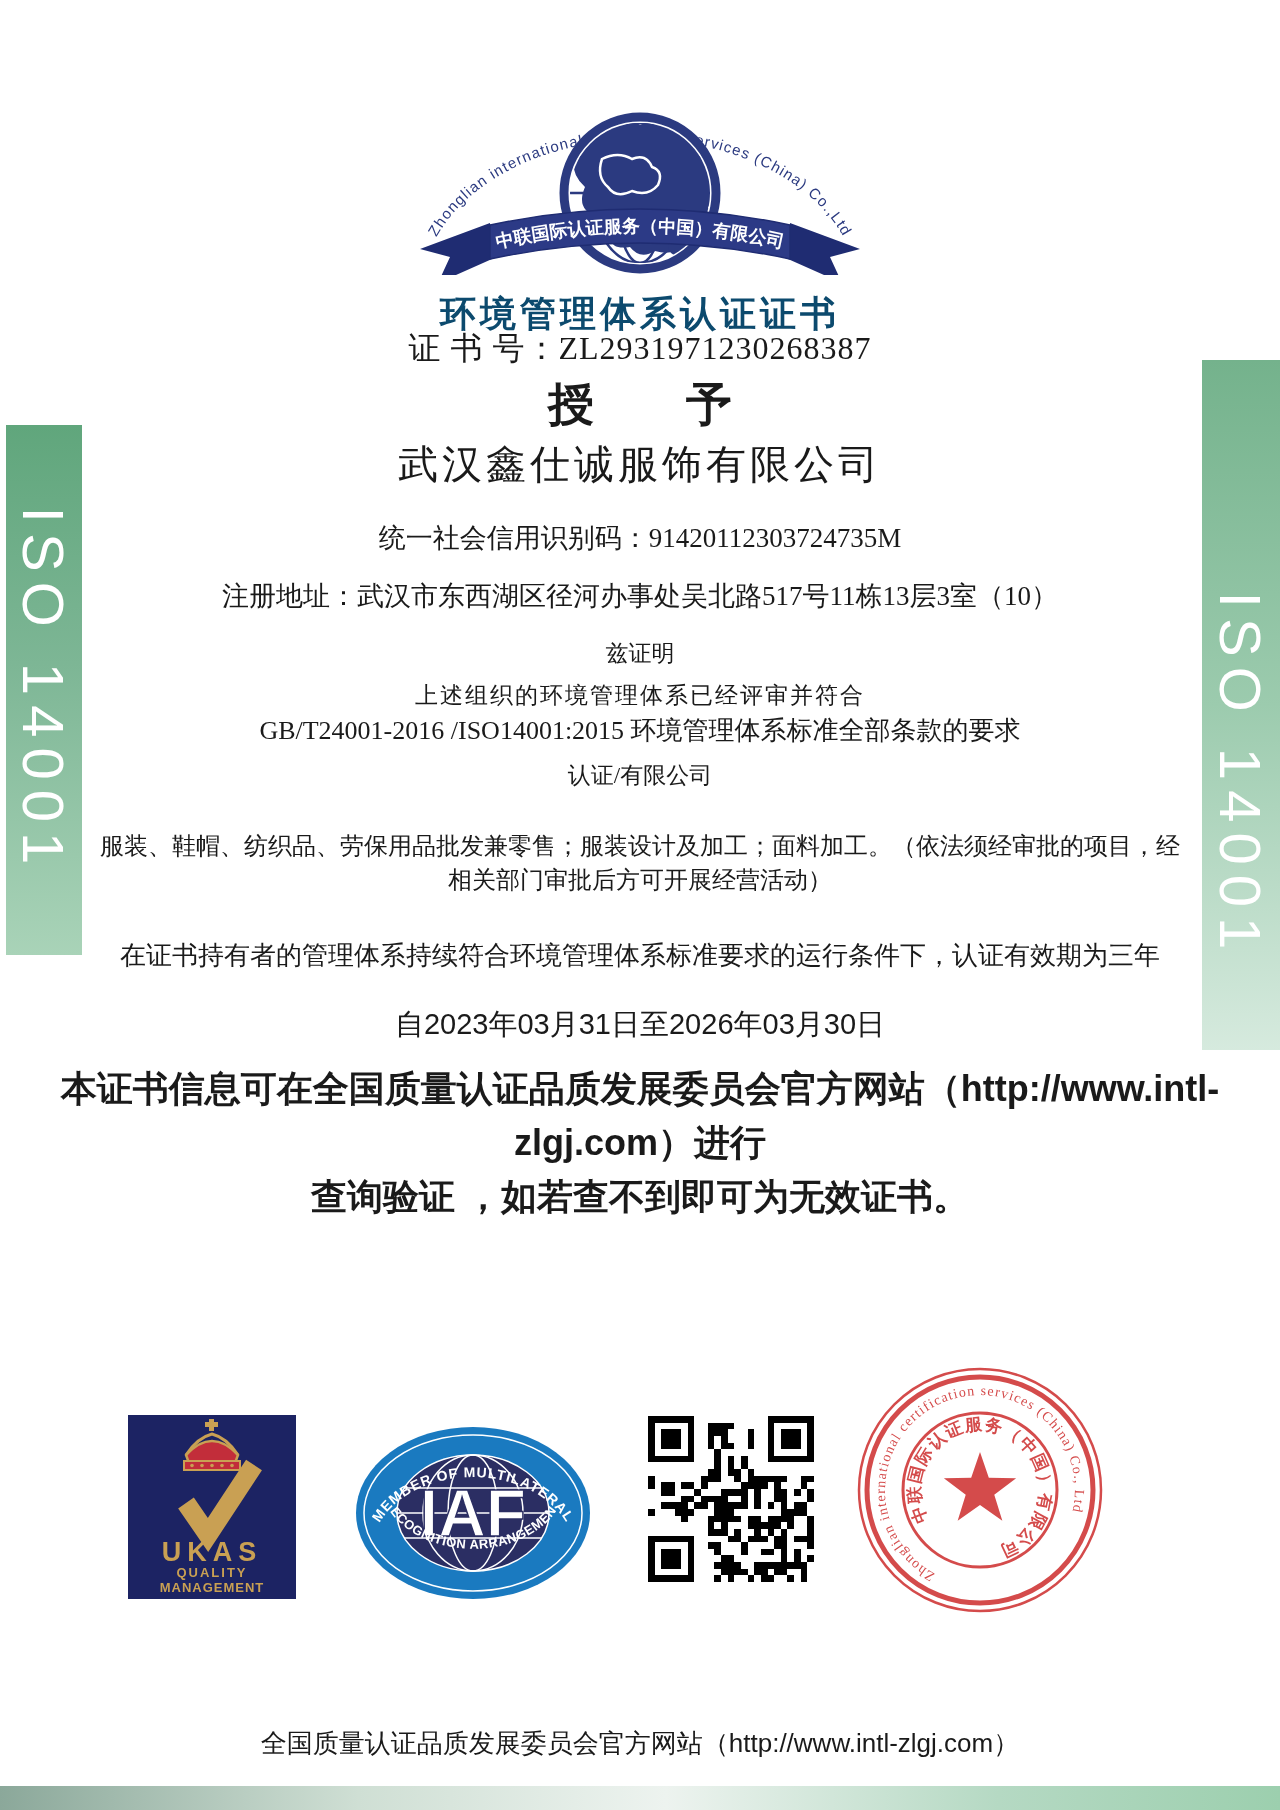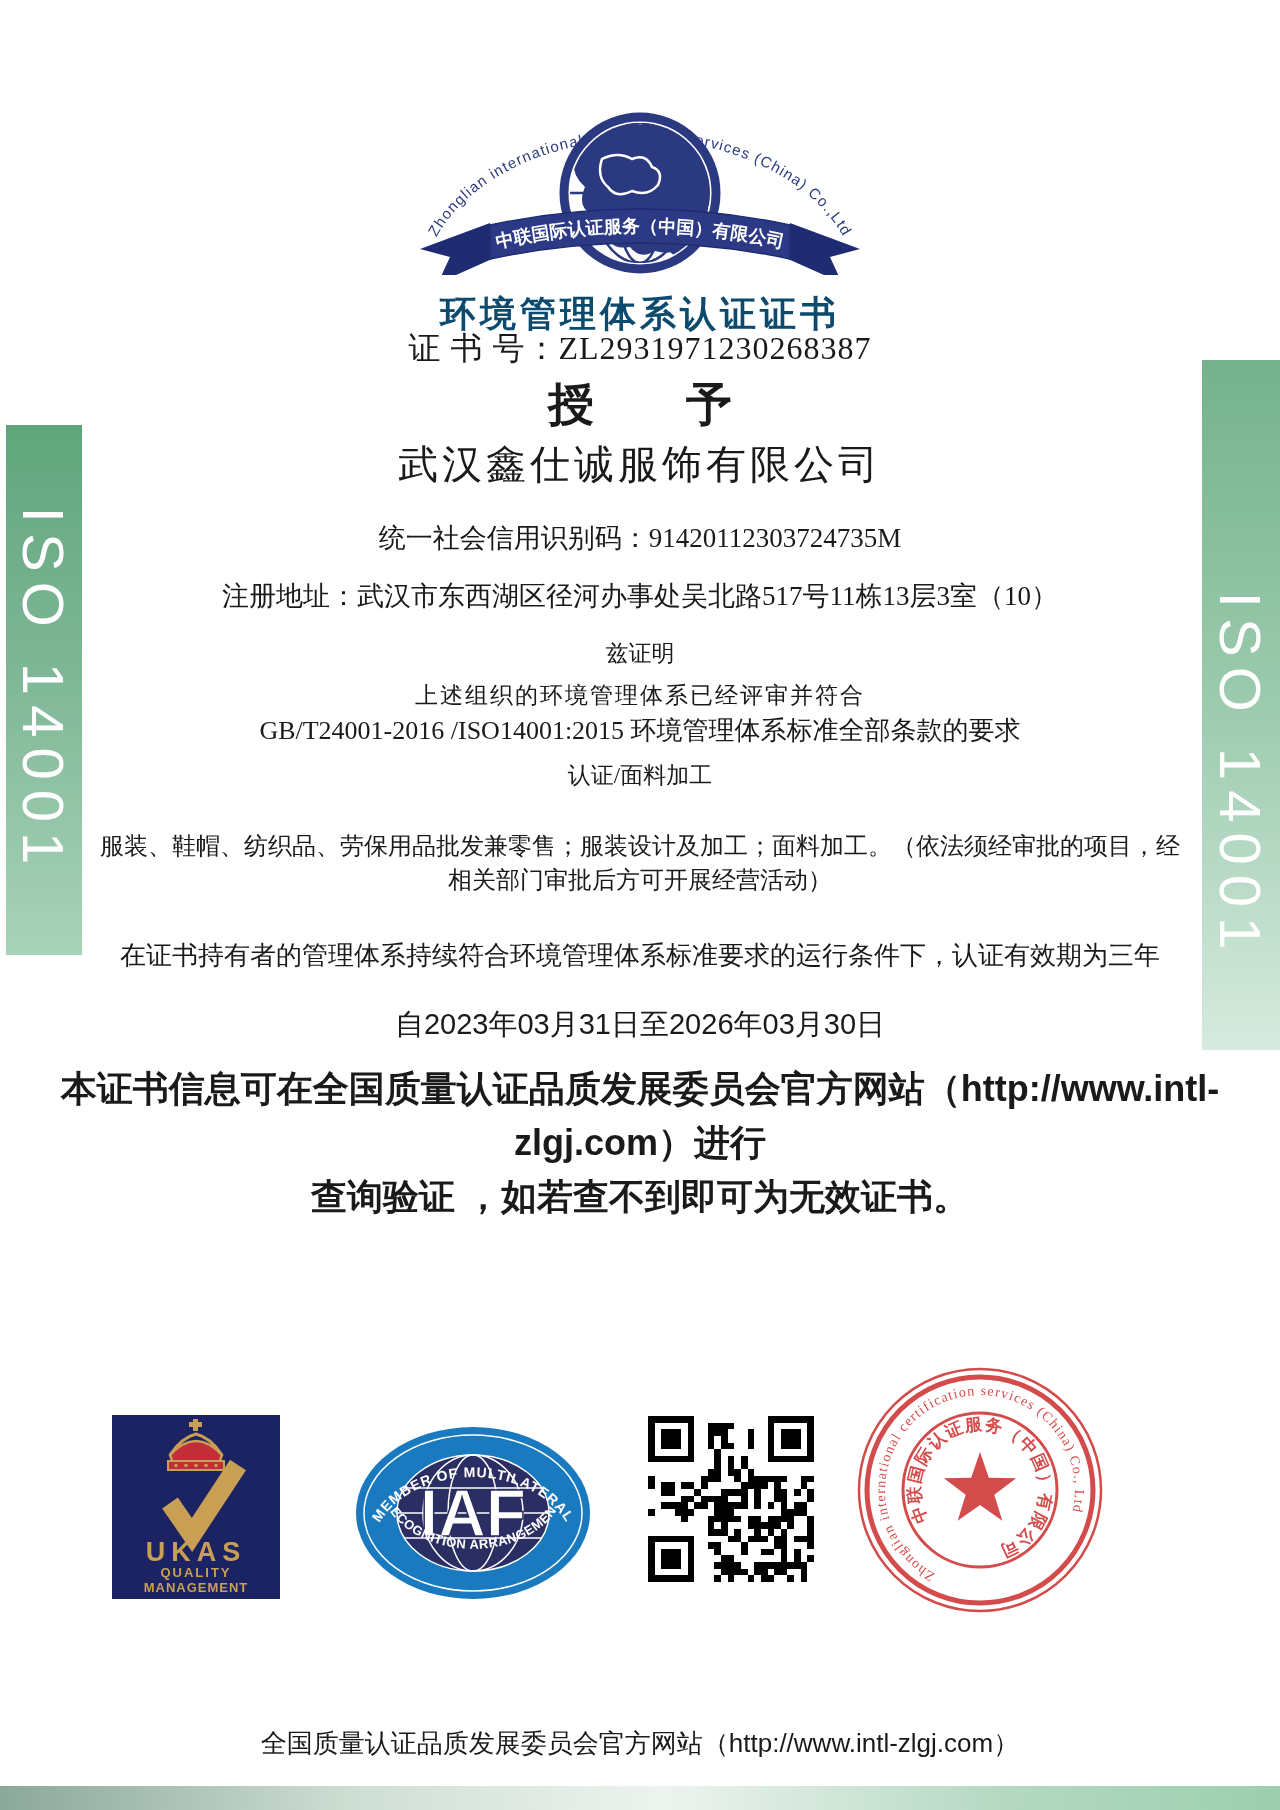--- a/index.html
+++ b/index.html
@@ -5,21 +5,21 @@
   html,body{margin:0;padding:0;background:#888;}
   .page{position:relative;width:1280px;height:1810px;background:#ffffff;overflow:hidden;
         font-family:"Liberation Sans","DejaVu Sans",sans-serif;color:#1a1a1a;margin:0 auto;}
   .line{position:absolute;left:60px;right:60px;text-align:center;line-height:1.25;}
   .serif{font-family:"Liberation Serif","DejaVu Serif",serif;}
   .band{position:absolute;display:flex;align-items:center;justify-content:center;overflow:hidden;box-sizing:border-box;}
   .band-label{color:#fff;transform:rotate(90deg);white-space:nowrap;font-size:58px;letter-spacing:10px;font-weight:500;}
   .bottom-strip{position:absolute;left:0;top:1786px;width:1280px;height:24px;
         background:linear-gradient(90deg,#8ba89a 0%,#cfdfd4 28%,#edf3ef 52%,#b5d9c3 78%,#9ccfae 100%);}
   .logo-svg{position:absolute;left:340px;top:75px;}
-  .ukas{position:absolute;left:112px;top:1415px;width:168px;height:184px;background:#1c2363;}
+  .ukas{position:absolute;left:128px;top:1415px;width:168px;height:184px;background:#1c2363;}
   .iaf-svg{position:absolute;left:352px;top:1424px;}
   .qr-svg{position:absolute;left:648px;top:1416px;background:#fff;}
   .stamp-svg{position:absolute;left:840px;top:1350px;}
   .footer{position:absolute;left:60px;right:60px;top:1726px;text-align:center;font-size:26px;font-weight:500;}
 </style>
 </head>
 <body>
 
 <div class="page">
 
@@ -80,21 +80,21 @@
   <div class="line serif" style="top:522px;font-size:27px;">统一社会信用识别码：91420112303724735M</div>
 
   <div class="line serif" style="top:580px;font-size:27px;">注册地址：武汉市东西湖区径河办事处吴北路517号11栋13层3室（10）</div>
 
   <div class="line serif" style="top:640px;font-size:23px;">兹证明</div>
 
   <div class="line serif" style="top:682px;font-size:23px;letter-spacing:2px;">上述组织的环境管理体系已经评审并符合</div>
 
   <div class="line serif" style="top:715px;font-size:26px;">GB/T24001-2016 /ISO14001:2015 环境管理体系标准全部条款的要求</div>
 
-  <div class="line serif" style="top:762px;font-size:23px;">认证/面料加工</div>
+  <div class="line serif" style="top:762px;font-size:23px;">认证/有限公司</div>
 
   <div class="line serif" style="top:830px;font-size:24px;line-height:1.4;padding:0 35px;">服装、鞋帽、纺织品、劳保用品批发兼零售；服装设计及加工；面料加工。（依法须经审批的项目，经相关部门审批后方可开展经营活动）</div>
 
   <div class="line serif" style="top:940px;font-size:26px;">在证书持有者的管理体系持续符合环境管理体系标准要求的运行条件下，认证有效期为三年</div>
 
   <div class="line" style="top:1006px;font-size:29px;font-weight:400;">自2023年03月31日至2026年03月30日</div>
 
   <div class="line" style="top:1062px;font-size:36px;font-weight:600;line-height:1.5;">
     <div>本证书信息可在全国质量认证品质发展委员会官方网站（http://www.intl-zlgj.com）进行</div>
     <div>查询验证 ，如若查不到即可为无效证书。</div>

